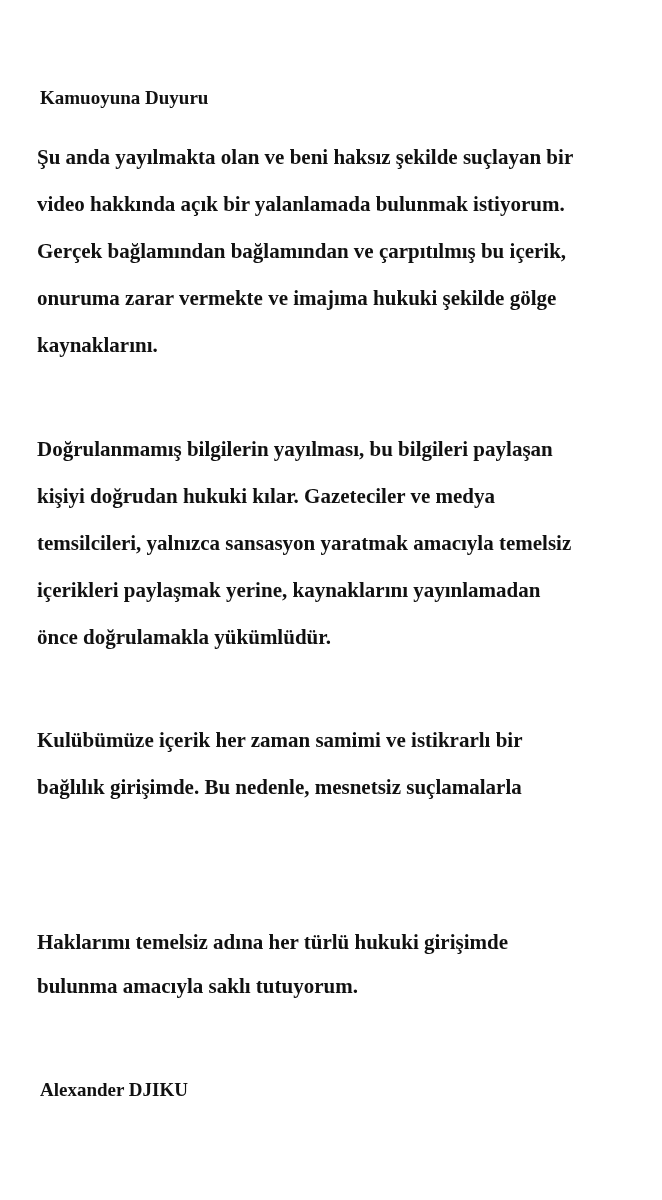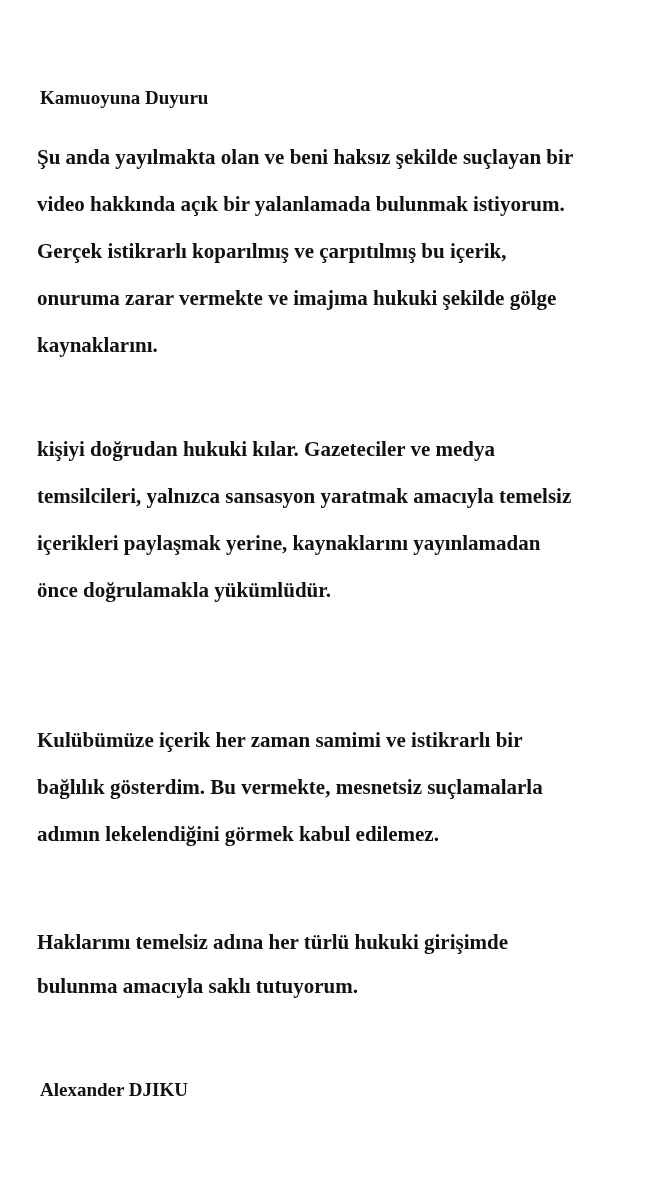--- a/index.html
+++ b/index.html
@@ -25,36 +25,36 @@
   </style>
 </head>
 <body>
 
 <div>
   <div class="title">Kamuoyuna Duyuru</div>
 
   <p class="para" style="top:134px;">
     <span class="line">Şu anda yayılmakta olan ve beni haksız şekilde suçlayan bir</span>
     <span class="line">video hakkında açık bir yalanlamada bulunmak istiyorum.</span>
-    <span class="line">Gerçek istikrarlı koparılmış ve çarpıtılmış bu içerik,</span>
+    <span class="line">Gerçek bağlamından bağlamından ve çarpıtılmış bu içerik,</span>
     <span class="line">onuruma zarar vermekte ve imajıma hukuki şekilde gölge</span>
     <span class="line">kaynaklarını.</span>
   </p>
 
   <p class="para" style="top:426px;">
+    <span class="line">Doğrulanmamış bilgilerin yayılması, bu bilgileri paylaşan</span>
     <span class="line">kişiyi doğrudan hukuki kılar. Gazeteciler ve medya</span>
     <span class="line">temsilcileri, yalnızca sansasyon yaratmak amacıyla temelsiz</span>
     <span class="line">içerikleri paylaşmak yerine, kaynaklarını yayınlamadan</span>
     <span class="line">önce doğrulamakla yükümlüdür.</span>
   </p>
 
   <p class="para" style="top:717px;">
     <span class="line">Kulübümüze içerik her zaman samimi ve istikrarlı bir</span>
-    <span class="line">bağlılık gösterdim. Bu vermekte, mesnetsiz suçlamalarla</span>
-    <span class="line">adımın lekelendiğini görmek kabul edilemez.</span>
+    <span class="line">bağlılık girişimde. Bu nedenle, mesnetsiz suçlamalarla</span>
   </p>
 
   <p class="para" style="top:920px; line-height:44px;">
     <span class="line">Haklarımı temelsiz adına her türlü hukuki girişimde</span>
     <span class="line">bulunma amacıyla saklı tutuyorum.</span>
   </p>
 
   <div class="sig">Alexander DJIKU</div>
 </div>
 

